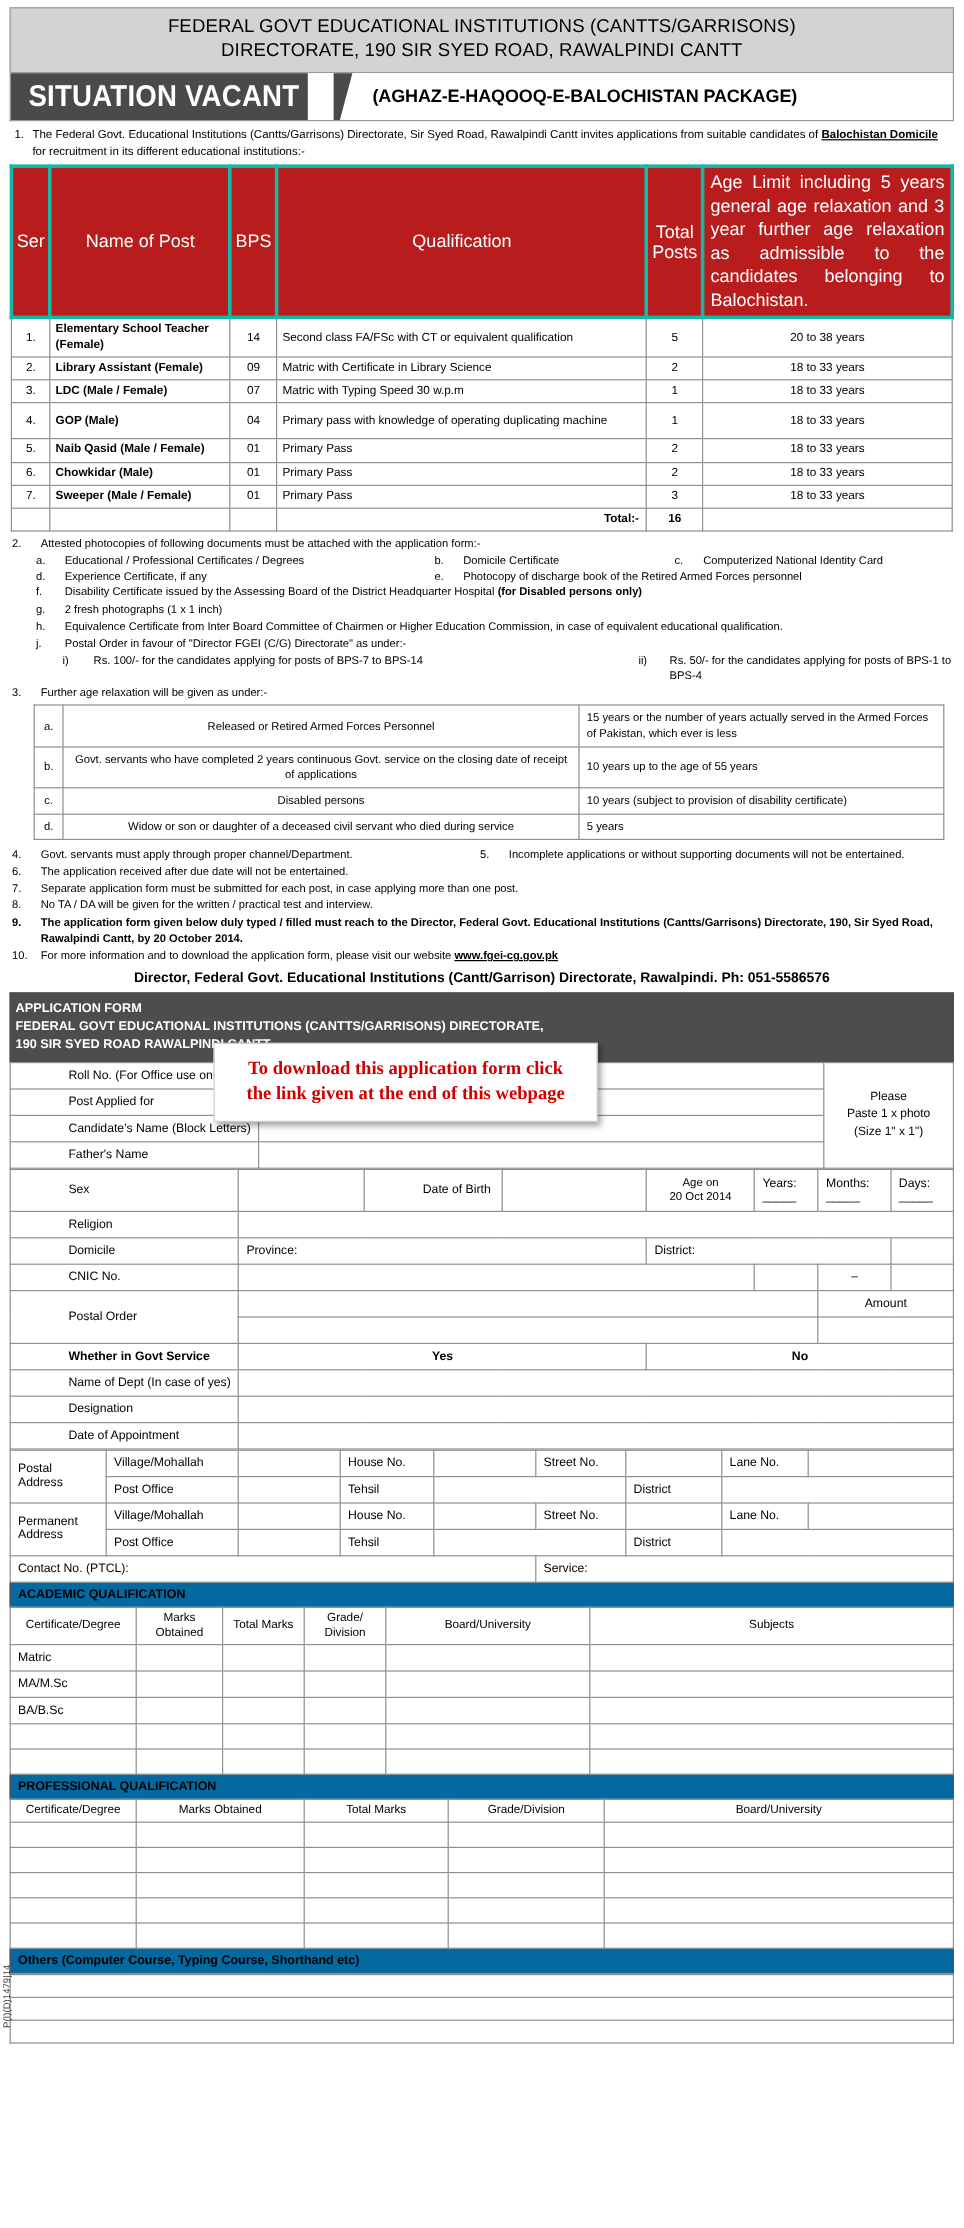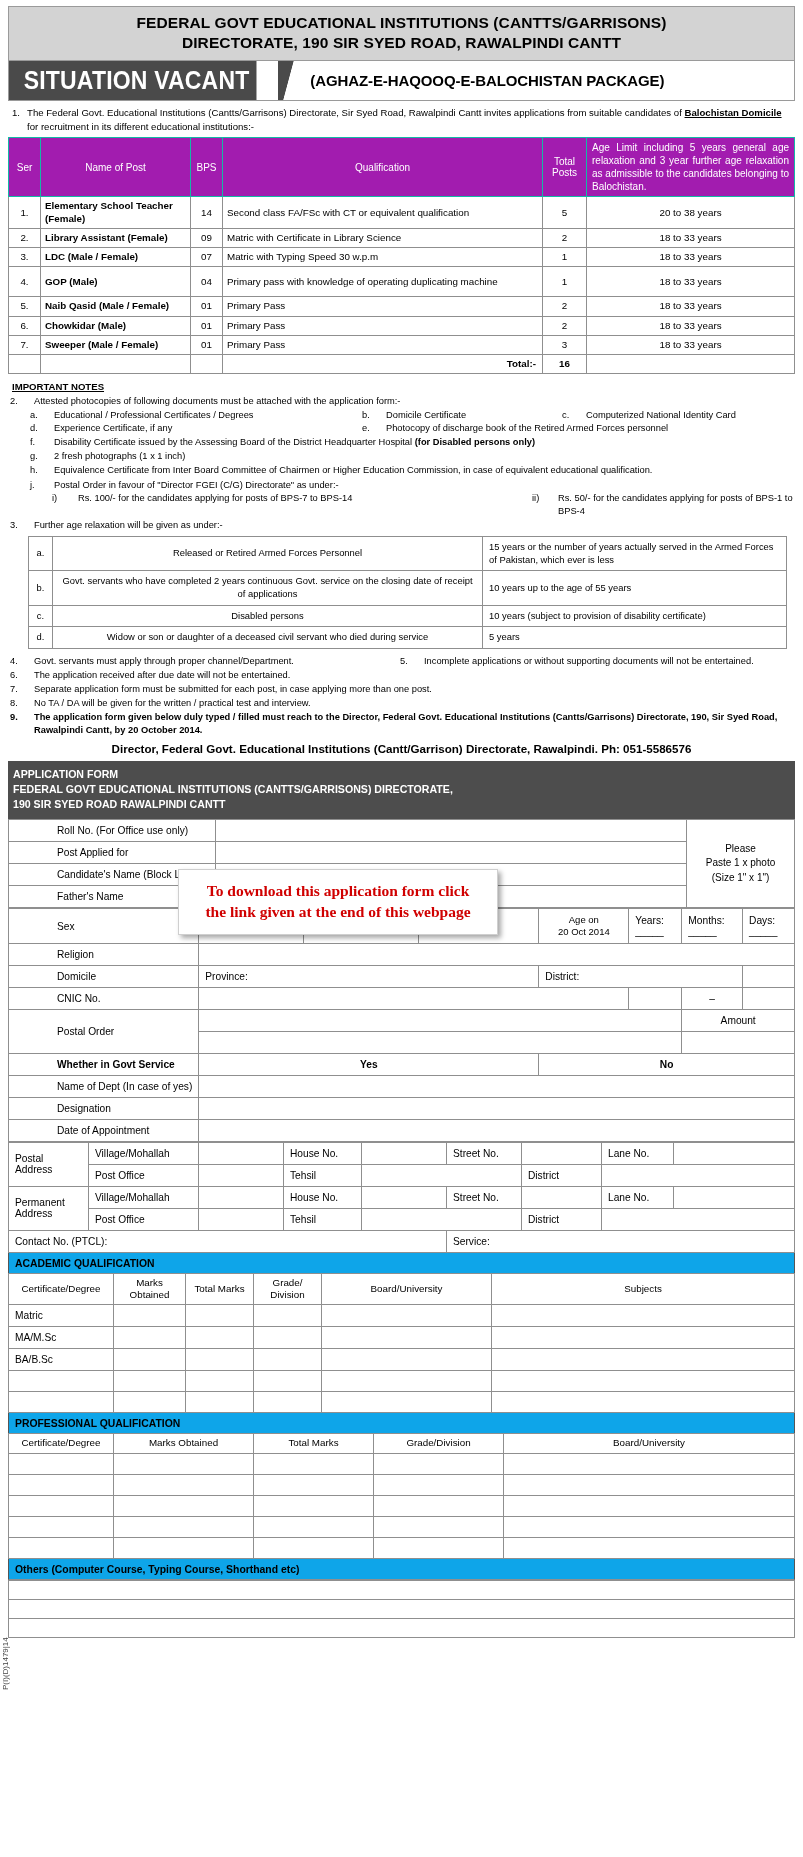--- a/index.html
+++ b/index.html
@@ -16,21 +16,21 @@
     background: #fff;
     padding: 6px 8px 0 8px;
   }
 
   
   .hdr-title {
     background: #d3d3d3;
     border: 1px solid #9a9a9a;
     text-align: center;
     padding: 6px 4px 7px;
-    font-weight: bold;
+    font-weight: normal;
     font-size: 15.5px;
     line-height: 1.28;
     letter-spacing: .1px;
   }
   .sitvac-row {
     display: flex;
     align-items: stretch;
     border-left: 1px solid #9a9a9a;
     border-right: 1px solid #9a9a9a;
     border-bottom: 1px solid #9a9a9a;
@@ -77,28 +77,28 @@
   .intro .num { flex: 0 0 auto; }
   .intro u { text-decoration: underline; font-weight: bold; }
 
   
   table { border-collapse: collapse; width: 100%; }
   .posts {
     border: 1.5px solid #4a4a4a;
     font-size: 9.8px;
   }
   .posts th {
-    background: #a21caf;
+    background: #b91c1c;
     color: #fff;
-    border: 1px solid #14b8a6;
+    border: 3px solid #14b8a6;
     font-weight: normal;
     padding: 4px 3px;
     vertical-align: middle;
     text-align: center;
-    font-size: 10px;
+    font-size: 15px;
   }
   .posts th.just { text-align: justify; text-align-last: justify; padding: 3px 5px; line-height: 1.3; }
   .posts td {
     border: 1px solid #8f8f8f;
     padding: 3px 4px;
     vertical-align: middle;
     line-height: 1.25;
   }
   .posts td.ser { text-align: center; width: 32px; }
   .posts td.post { font-weight: bold; width: 150px; }
@@ -169,21 +169,21 @@
     width: 108px; text-align: center; font-size: 10px; line-height: 1.45;
   }
   .af td.ctr { text-align: center; font-weight: bold; }
   .af td.blank { }
   .sec-head {
     font-weight: bold;
     font-size: 10.4px;
     padding: 5px 6px 4px;
     border-left: 1.5px solid #555;
     border-right: 1.5px solid #555;
-    background: #0ea5e9;
+    background: #0369a1;
   }
   .acad td { height: 21px; }
   .acad th {
     border: 1px solid #8f8f8f;
     font-weight: normal;
     font-size: 9.8px;
     padding: 3px 4px;
     line-height: 1.25;
     text-align: center;
     vertical-align: middle;
@@ -326,21 +326,20 @@
         <td class="post"></td>
         <td class="bps"></td>
         <td class="totlabel">Total:-</td>
         <td class="tot" style="font-weight:bold">16</td>
         <td class="age"></td>
       </tr>
     </tbody>
   </table>
 
   <div class="notes">
-    <div class="notes-head">IMPORTANT NOTES</div>
 
     <div class="nrow">
       <span class="lbl">2.</span>
       <span class="txt">Attested photocopies of following documents must be attached with the application form:-</span>
     </div>
 
     <div class="cols2">
       <div class="c-a">
           <span class="w-a">a.</span>
           <span>Educational / Professional Certificates / Degrees</span>
@@ -447,20 +446,24 @@
       <span class="lbl">7.</span>
       <span class="txt">Separate application form must be submitted for each post, in case applying more than one post.</span>
     </div>
     <div class="nrow">
       <span class="lbl">8.</span>
       <span class="txt">No TA / DA will be given for the written / practical test and interview.</span>
     </div>
     <div class="nrow">
       <span class="lbl n-bold">9.</span>
       <span class="txt n-bold">The application form given below duly typed / filled must reach to the Director, Federal Govt. Educational Institutions (Cantts/Garrisons) Directorate, 190, Sir Syed Road, Rawalpindi Cantt, by 20 October 2014.</span>
+    </div>
+    <div class="nrow">
+      <span class="lbl">10.</span>
+      <span class="txt"><span>For more information and to download the application form, please visit our website </span><b style="text-decoration:underline">www.fgei-cg.gov.pk</b></span>
     </div>
   </div>
 
   <div class="director-line">Director, Federal Govt. Educational Institutions (Cantt/Garrison) Directorate, Rawalpindi. Ph: 051-5586576</div>
 
   <div class="appform-hdr">
     <div>APPLICATION FORM</div>
     <div>FEDERAL GOVT EDUCATIONAL INSTITUTIONS (CANTTS/GARRISONS) DIRECTORATE,</div>
     <div>190 SIR SYED ROAD RAWALPINDI CANTT</div>
   </div>

